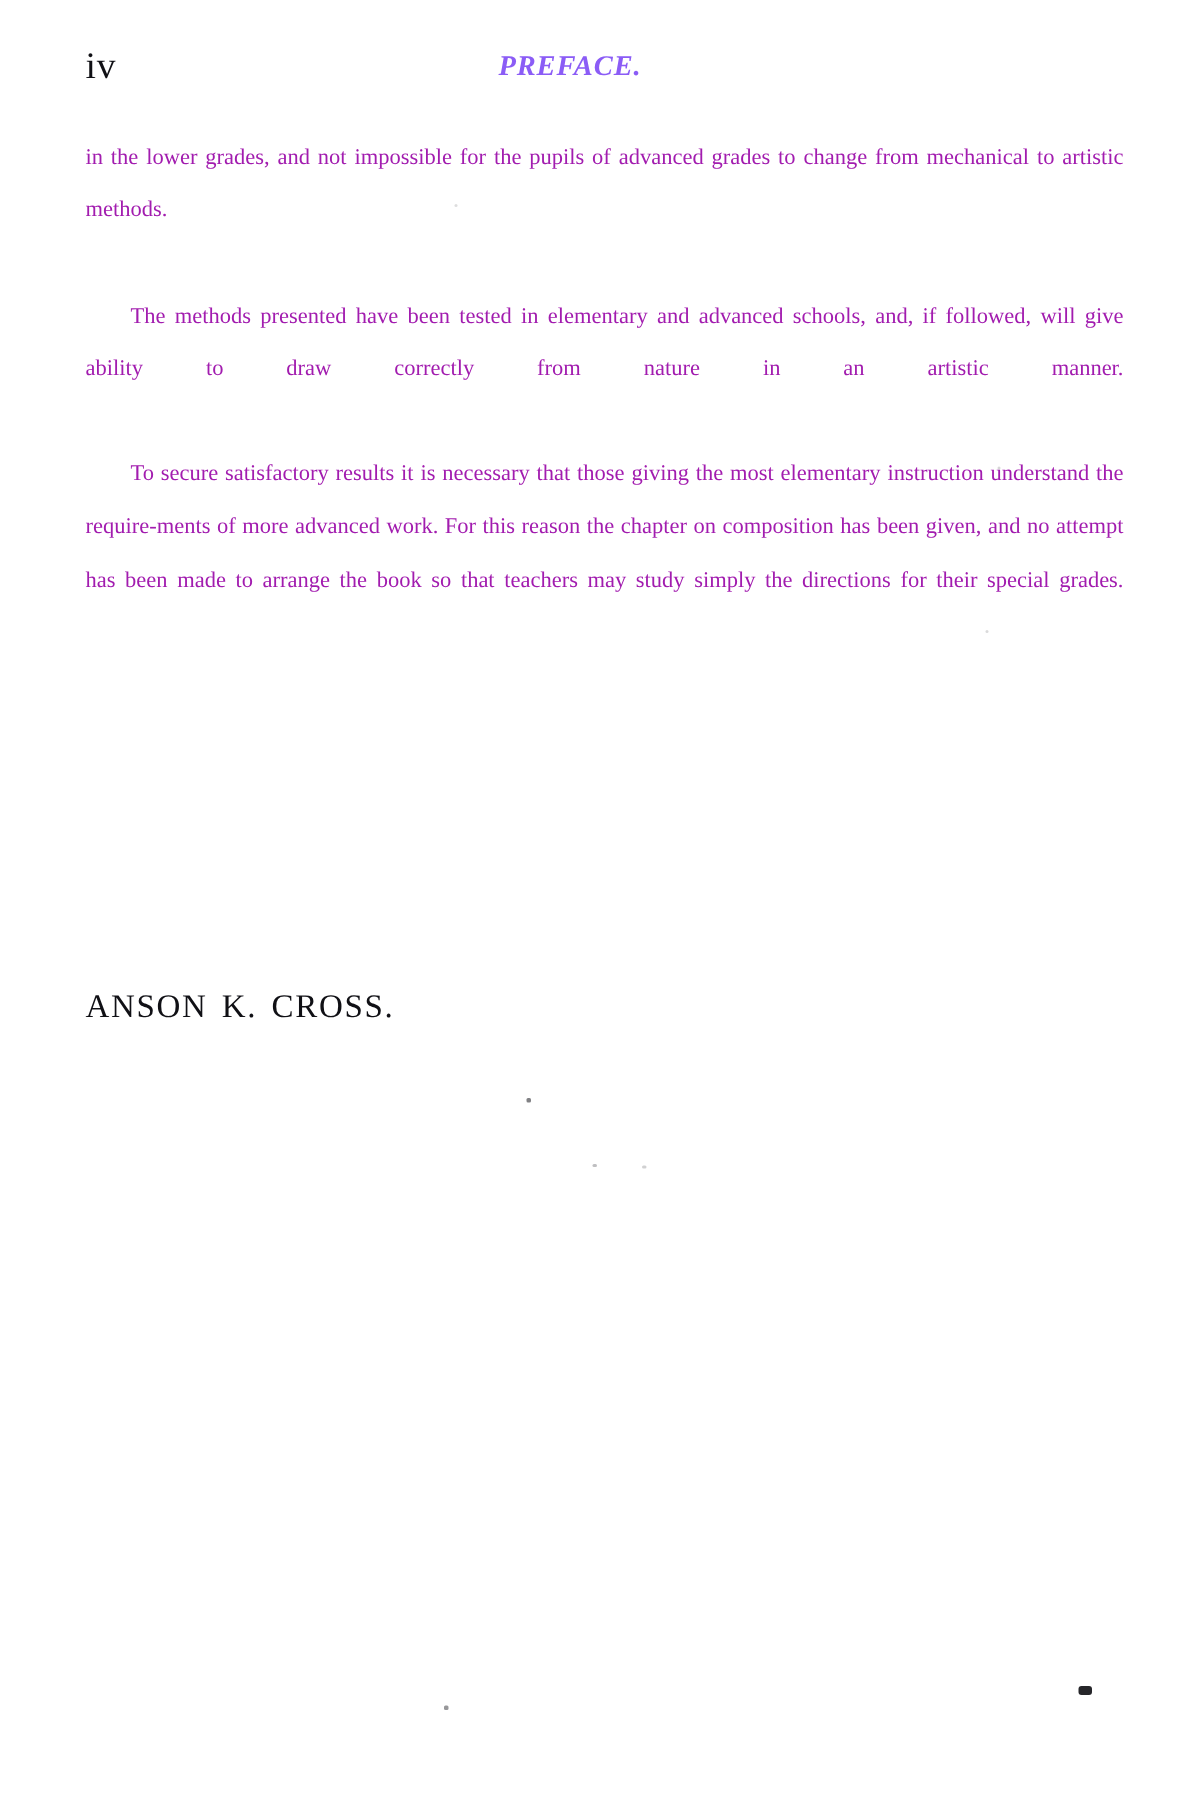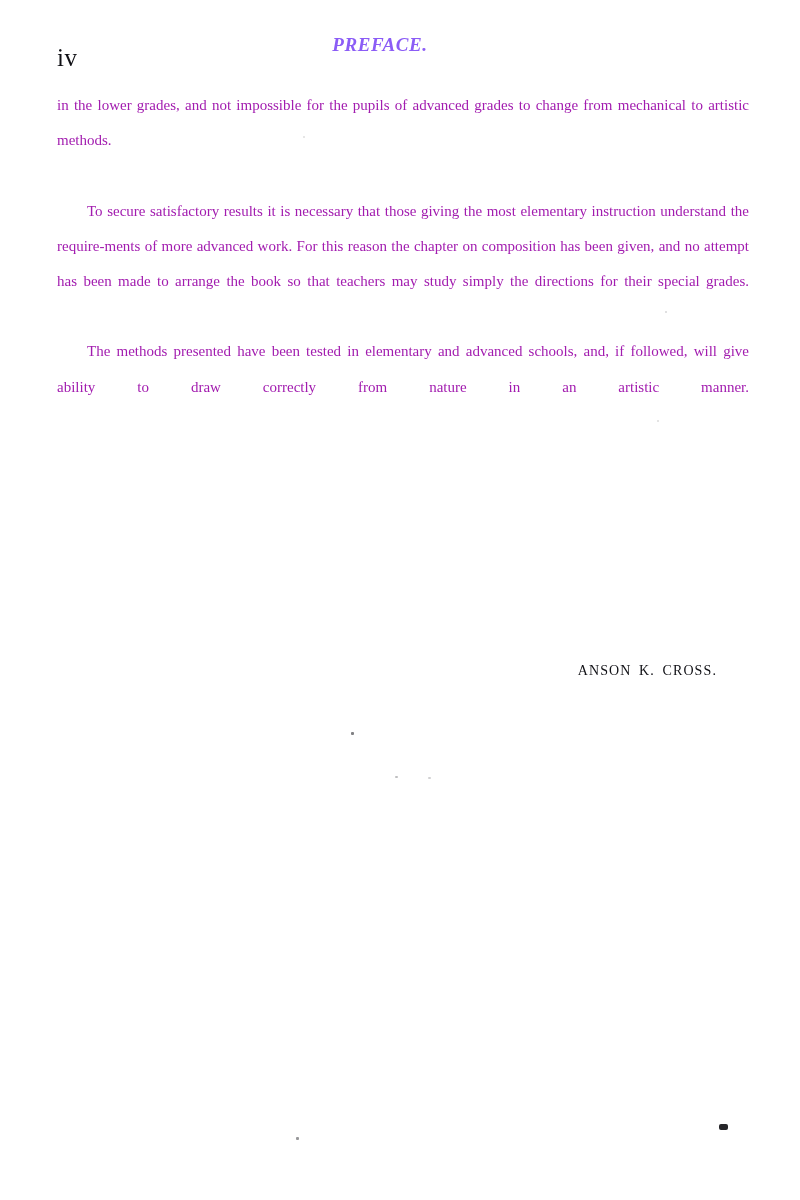--- a/index.html
+++ b/index.html
@@ -24,21 +24,21 @@
     position: absolute;
     top: 30px;
     left: 57px;
     width: 691px;
     height: 30px;
   }
 
   .folio {
     position: absolute;
     left: 0;
-    top: 13px;
+    top: 0;
     font-size: 25px;
     line-height: 30px;
     letter-spacing: 0.5px;
     color: #101015;
   }
 
   .head-title {
     position: absolute;
     left: 0;
     top: 1px;
@@ -81,22 +81,22 @@
     display: inline-block;
     width: 100%;
   }
 
   
   .signature {
     position: absolute;
     top: 657px;
     left: 57px;
     width: 660px;
-    text-align: right;
-    font-size: 14px;
+    text-align: left;
+    font-size: 22px;
     line-height: 28px;
     letter-spacing: 1.1px;
     word-spacing: 3px;
     color: #101015;
   }
 
   
   .speck {
     position: absolute;
     background: #1a1a1f;
@@ -118,22 +118,22 @@
 
 <div class="page">
 
   <div class="running-head">
     <div class="folio">iv</div>
     <div class="head-title">PREFACE.</div>
   </div>
 
   <div class="text-block">
     <p class="para">in the lower grades, and not impossible for the pupils of advanced grades to change from mechanical to artistic methods.</p>
+    <p class="para indent">The methods presented have been tested in elementary and advanced schools, and, if followed, will give ability to draw correctly from nature in an artistic manner.</p>
     <p class="para indent">To secure satisfactory results it is necessary that those giving the most elementary instruction understand the require-ments of more advanced work.  For this reason the chapter on composition has been given, and no attempt has been made to arrange the book so that teachers may study simply the directions for their special grades.</p>
-    <p class="para indent">The methods presented have been tested in elementary and advanced schools, and, if followed, will give ability to draw correctly from nature in an artistic manner.</p>
   </div>
 
   <div class="signature">ANSON K. CROSS.</div>
 
   <span class="speck speck-a"></span>
   <span class="speck speck-b"></span>
   <span class="speck speck-c"></span>
   <span class="speck speck-d"></span>
   <span class="speck speck-e"></span>
   <span class="speck speck-f"></span>

